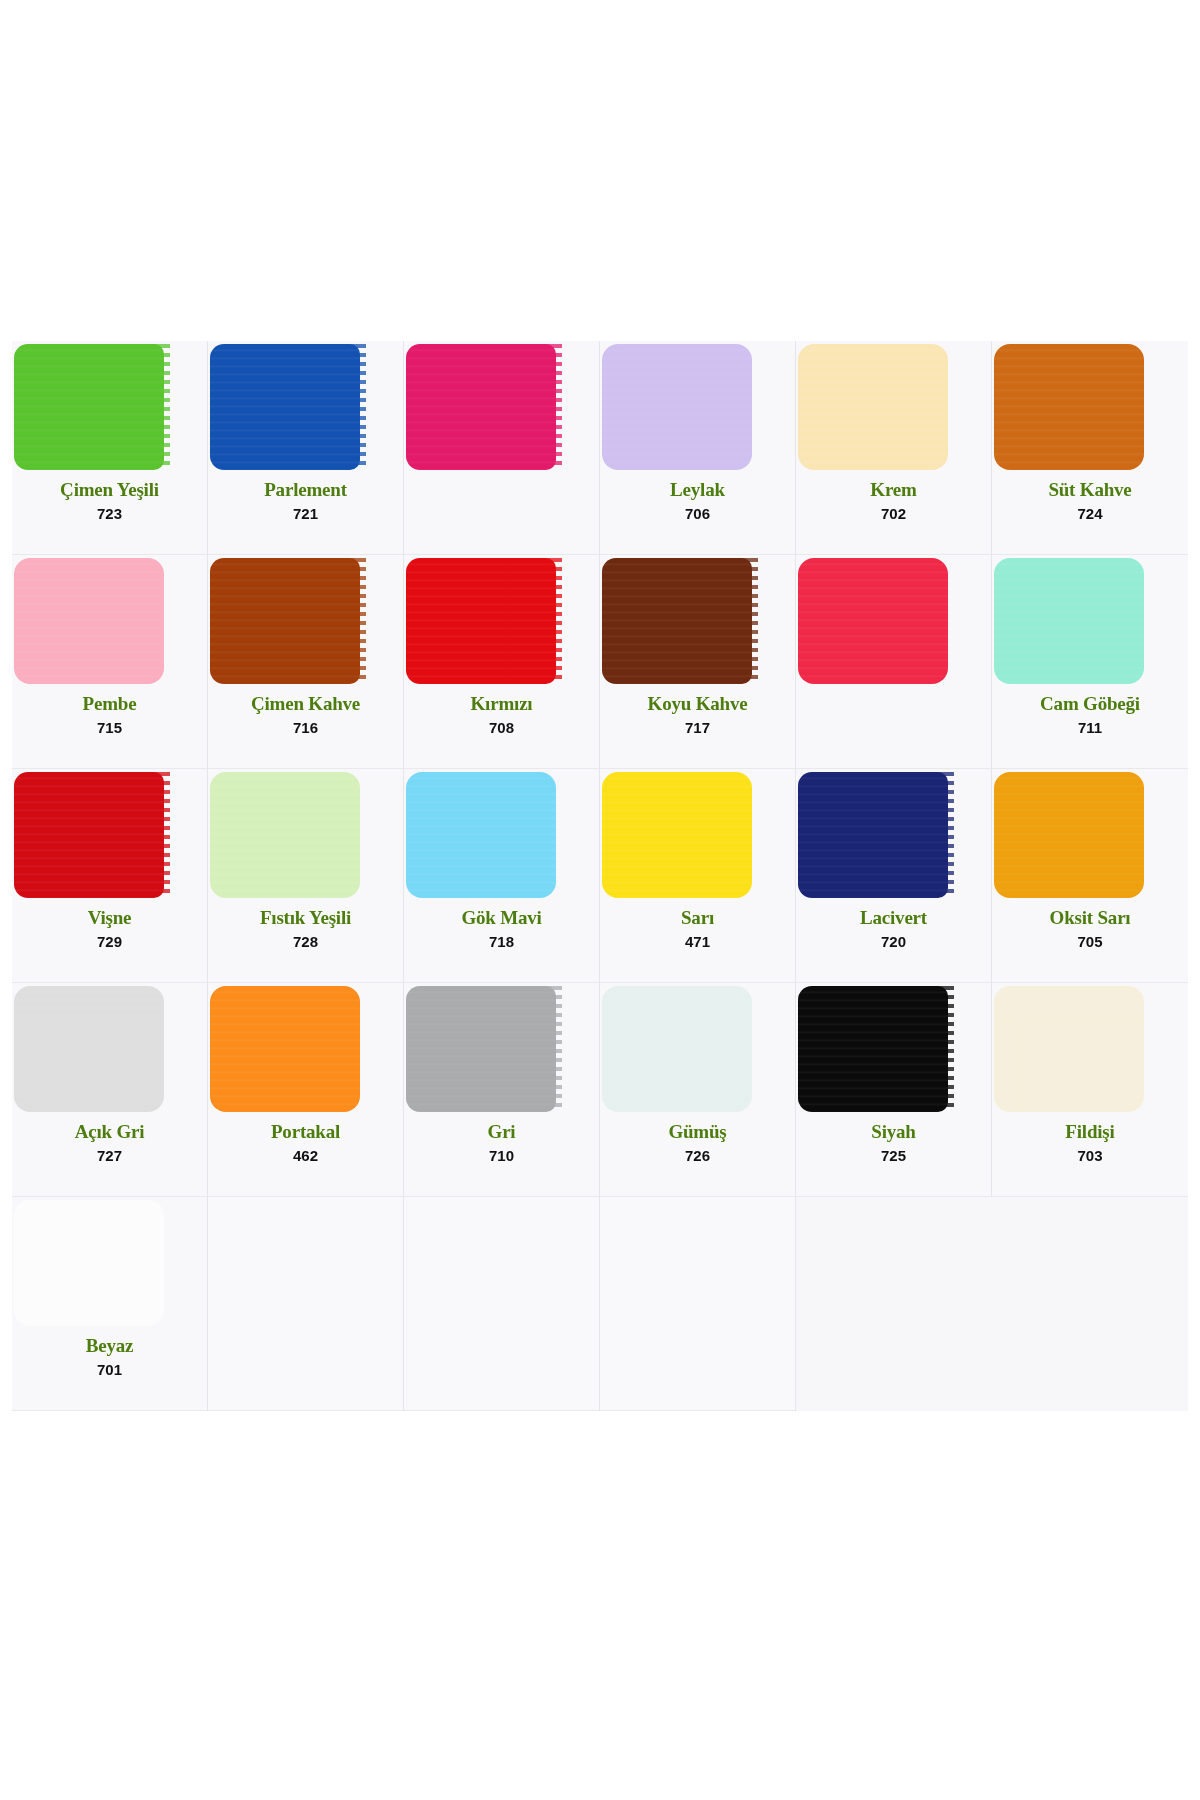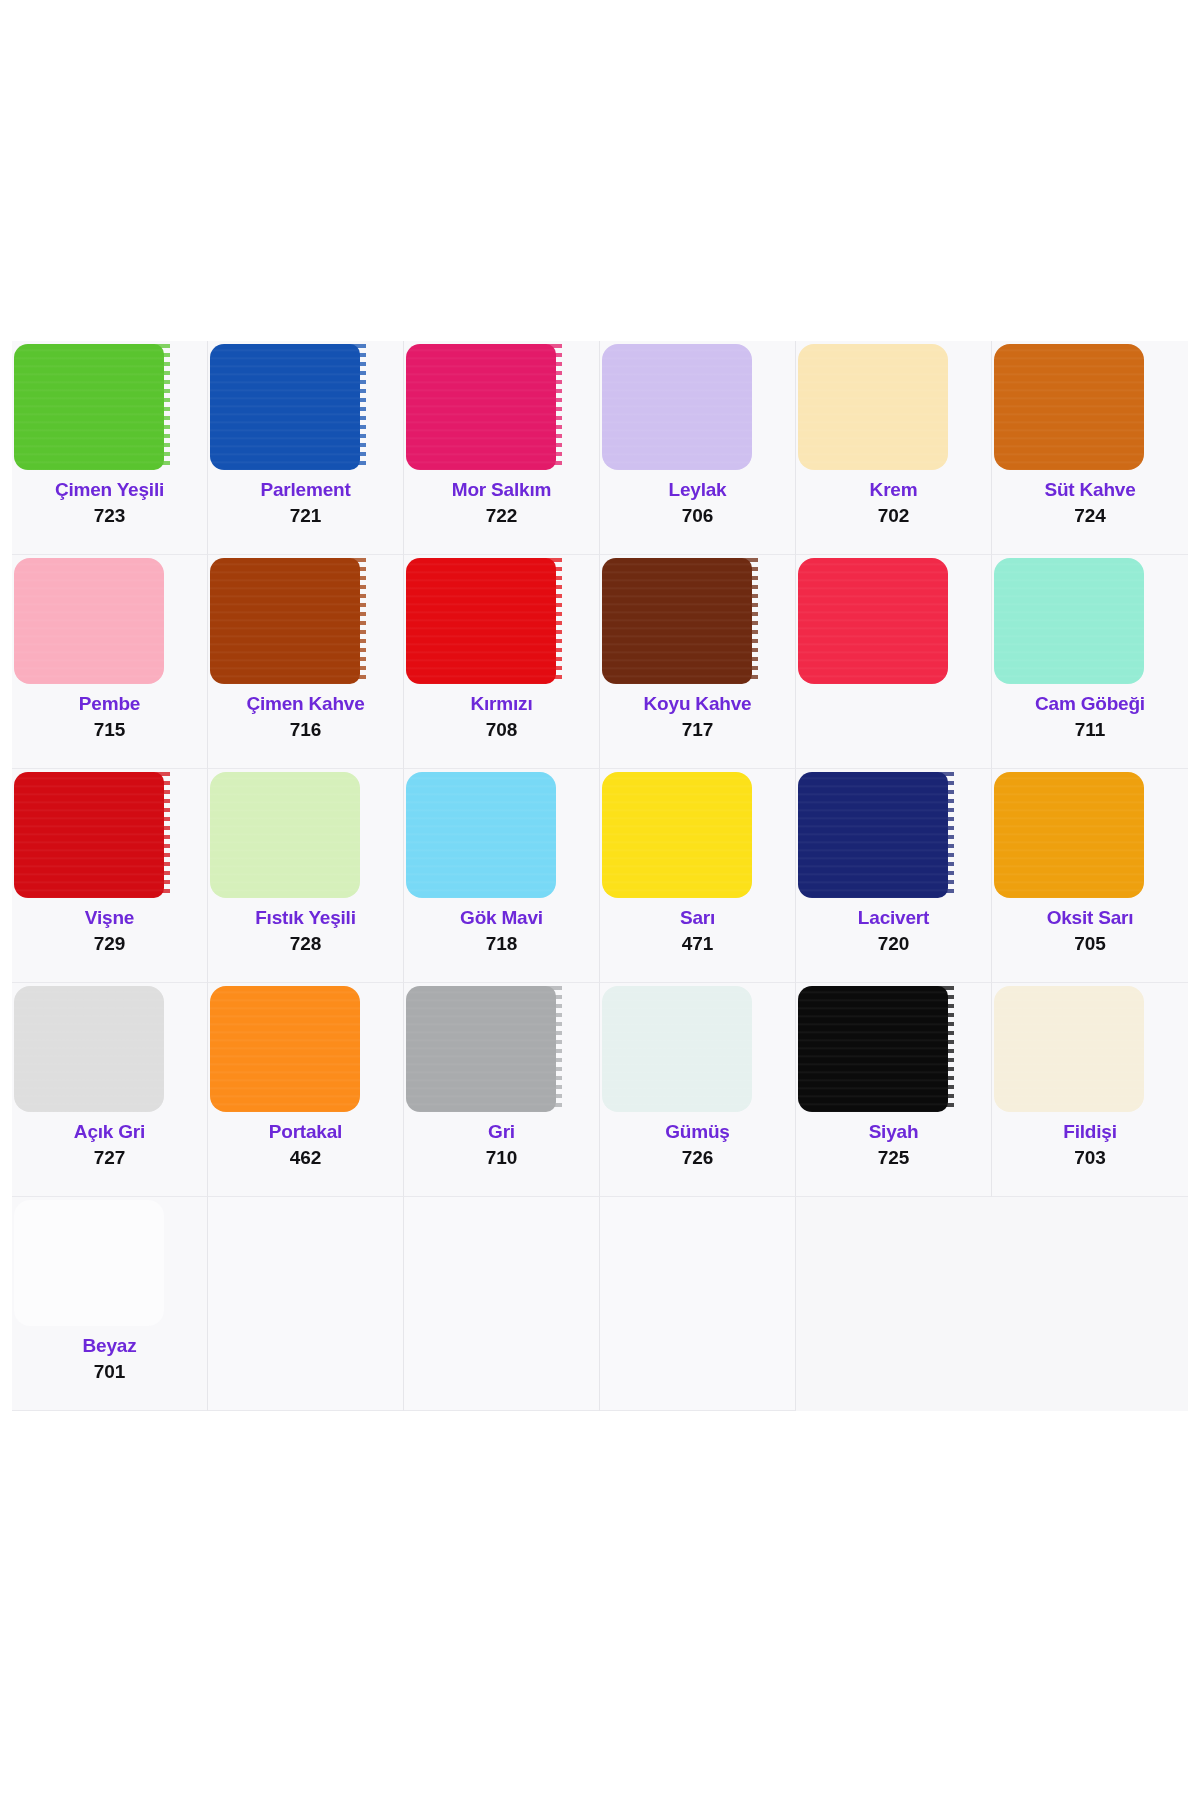--- a/index.html
+++ b/index.html
@@ -105,27 +105,28 @@
   .label {
     margin-top: 6px;
     text-align: center;
     width: 100%;
     line-height: 1.18;
   }
   .label .name {
     display: block;
     font-size: 19px;
     font-weight: 700;
-    color: #6d28d9;
+    color: #4d7c0f;
     letter-spacing: -0.2px;
     white-space: nowrap;
+    font-family: Liberation Serif, serif;
   }
   .label .code {
     display: block;
-    font-size: 19px;
+    font-size: 15px;
     font-weight: 700;
     color: #111114;
     margin-top: 4px;
   }
   .cell.empty .label { visibility: hidden; }
 </style>
 </head>
 <body>
 
 <div id="page">
@@ -145,24 +146,20 @@
         </div>
         <div class="label">
           <span class="name">Parlement</span>
           <span class="code">721</span>
         </div>
       </div>
       <div class="cell">
         <div class="swatch-wrap">
           <div class="swatch" style="background: rgb(224, 27, 104); color: rgb(224, 27, 104);"></div>
         </div>
-        <div class="label">
-          <span class="name">Mor Salkım</span>
-          <span class="code">722</span>
-        </div>
       </div>
       <div class="cell">
         <div class="swatch-wrap">
           <div class="swatch soft" style="background: rgb(207, 192, 239); color: rgb(207, 192, 239);"></div>
         </div>
         <div class="label">
           <span class="name">Leylak</span>
           <span class="code">706</span>
         </div>
       </div>

